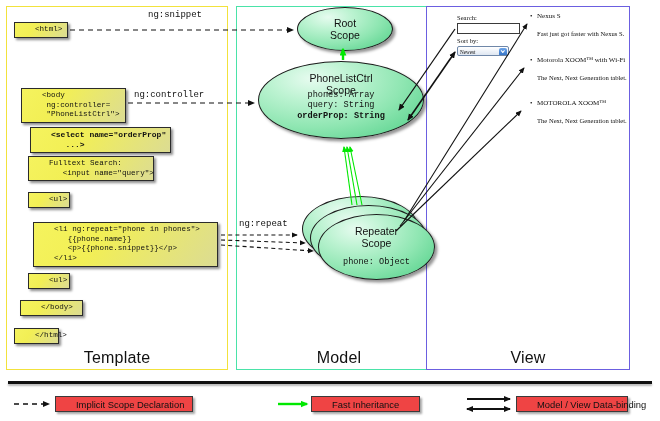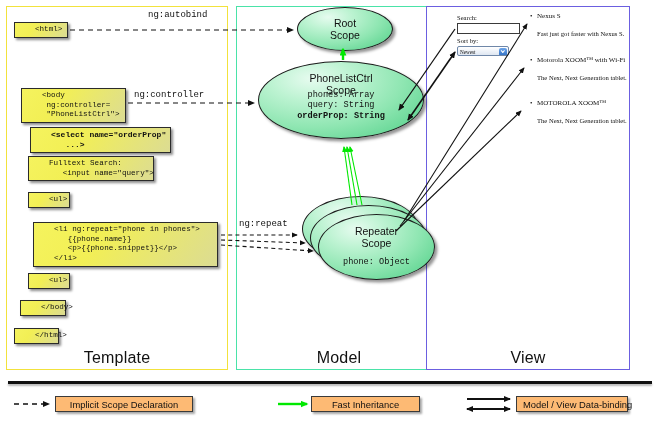--- a/index.html
+++ b/index.html
@@ -64,23 +64,23 @@
           font-size:6.6px;color:#111;white-space:nowrap;}
 
   
   .edge-label{position:absolute;font-family:"Liberation Mono","DejaVu Sans Mono",monospace;
               font-size:9px;color:#111;white-space:nowrap;}
 
   
   .sep{position:absolute;left:8px;top:381px;width:644px;height:3px;
        background:#111;box-shadow:0 2px 2px rgba(0,0,0,.28);}
   .lgbox{position:absolute;box-sizing:border-box;border:1.2px solid #3a3a3a;
-         background:#fdba74;box-shadow:1.6px 1.6px 2px rgba(0,0,0,.35);
+         background:#ef4444;box-shadow:1.6px 1.6px 2px rgba(0,0,0,.35);
          font-size:9.4px;color:#111;text-align:center;white-space:nowrap;
-         padding:1px 6px;}
+         padding:1px 20px;}
 
   svg.ov{position:absolute;left:0;top:0;width:660px;height:421px;
          pointer-events:none;overflow:visible;}
 </style>
 </head>
 <body>
 
 <div id="stage">
 
   <div class="col col-template">
@@ -107,21 +107,21 @@
 
   <div class="ybox" style="left:28px;top:192px;width:31px;">&lt;ul&gt;</div>
 
   <div class="ybox" style="left:33px;top:222px;width:185px;">&lt;li ng:repeat="phone in phones"&gt;
    {{phone.name}}
    &lt;p&gt;{{phone.snippet}}&lt;/p&gt;
 &lt;/li&gt;</div>
 
   <div class="ybox" style="left:28px;top:273px;width:31px;">&lt;ul&gt;</div>
 
-  <div class="ybox" style="left:20px;top:300px;width:46px;">&lt;/body&gt;</div>
+  <div class="ybox" style="left:20px;top:300px;width:63px;">&lt;/body&gt;</div>
 
   <div class="ybox" style="left:14px;top:328px;width:45px;">&lt;/html&gt;</div>
 
   <div class="ell" style="left:297px;top:7px;width:96px;height:44px;">
     <div class="ell-txt ell-title" style="top:9px;white-space:pre;">Root
 Scope</div>
   </div>
 
   <div class="ell" style="left:258px;top:61px;width:166px;height:78px;">
     <div class="ell-txt ell-title" style="top:10px;white-space:pre;">PhoneListCtrl
@@ -160,21 +160,21 @@
   <div class="v-item" style="left:530px;top:56px;">
     <span class="bullet">•</span><span>Motorola XOOM™  with Wi-Fi</span>
   </div>
   <div class="v-snip" style="left:537px;top:74px;">The Next, Next Generation tablet.</div>
 
   <div class="v-item" style="left:530px;top:99px;">
     <span class="bullet">•</span><span>MOTOROLA XOOM™</span>
   </div>
   <div class="v-snip" style="left:537px;top:117px;">The Next, Next Generation tablet.</div>
 
-  <div class="edge-label" style="left:148px;top:10px;">ng:autobind</div>
+  <div class="edge-label" style="left:148px;top:10px;">ng:snippet</div>
   <div class="edge-label" style="left:134px;top:90px;">ng:controller</div>
   <div class="edge-label" style="left:239px;top:219px;">ng:repeat</div>
 
   <svg class="ov">
     <defs>
       <marker id="ah-black" markerWidth="7" markerHeight="7" refX="6" refY="3" orient="auto" markerUnits="userSpaceOnUse">
         <path d="M0,0 L7,3 L0,6 z" fill="#111"></path>
       </marker>
       <marker id="ah-black-s" markerWidth="6" markerHeight="6" refX="5.2" refY="2.6" orient="auto" markerUnits="userSpaceOnUse">
         <path d="M0,0 L6,2.6 L0,5.2 z" fill="#111"></path>

